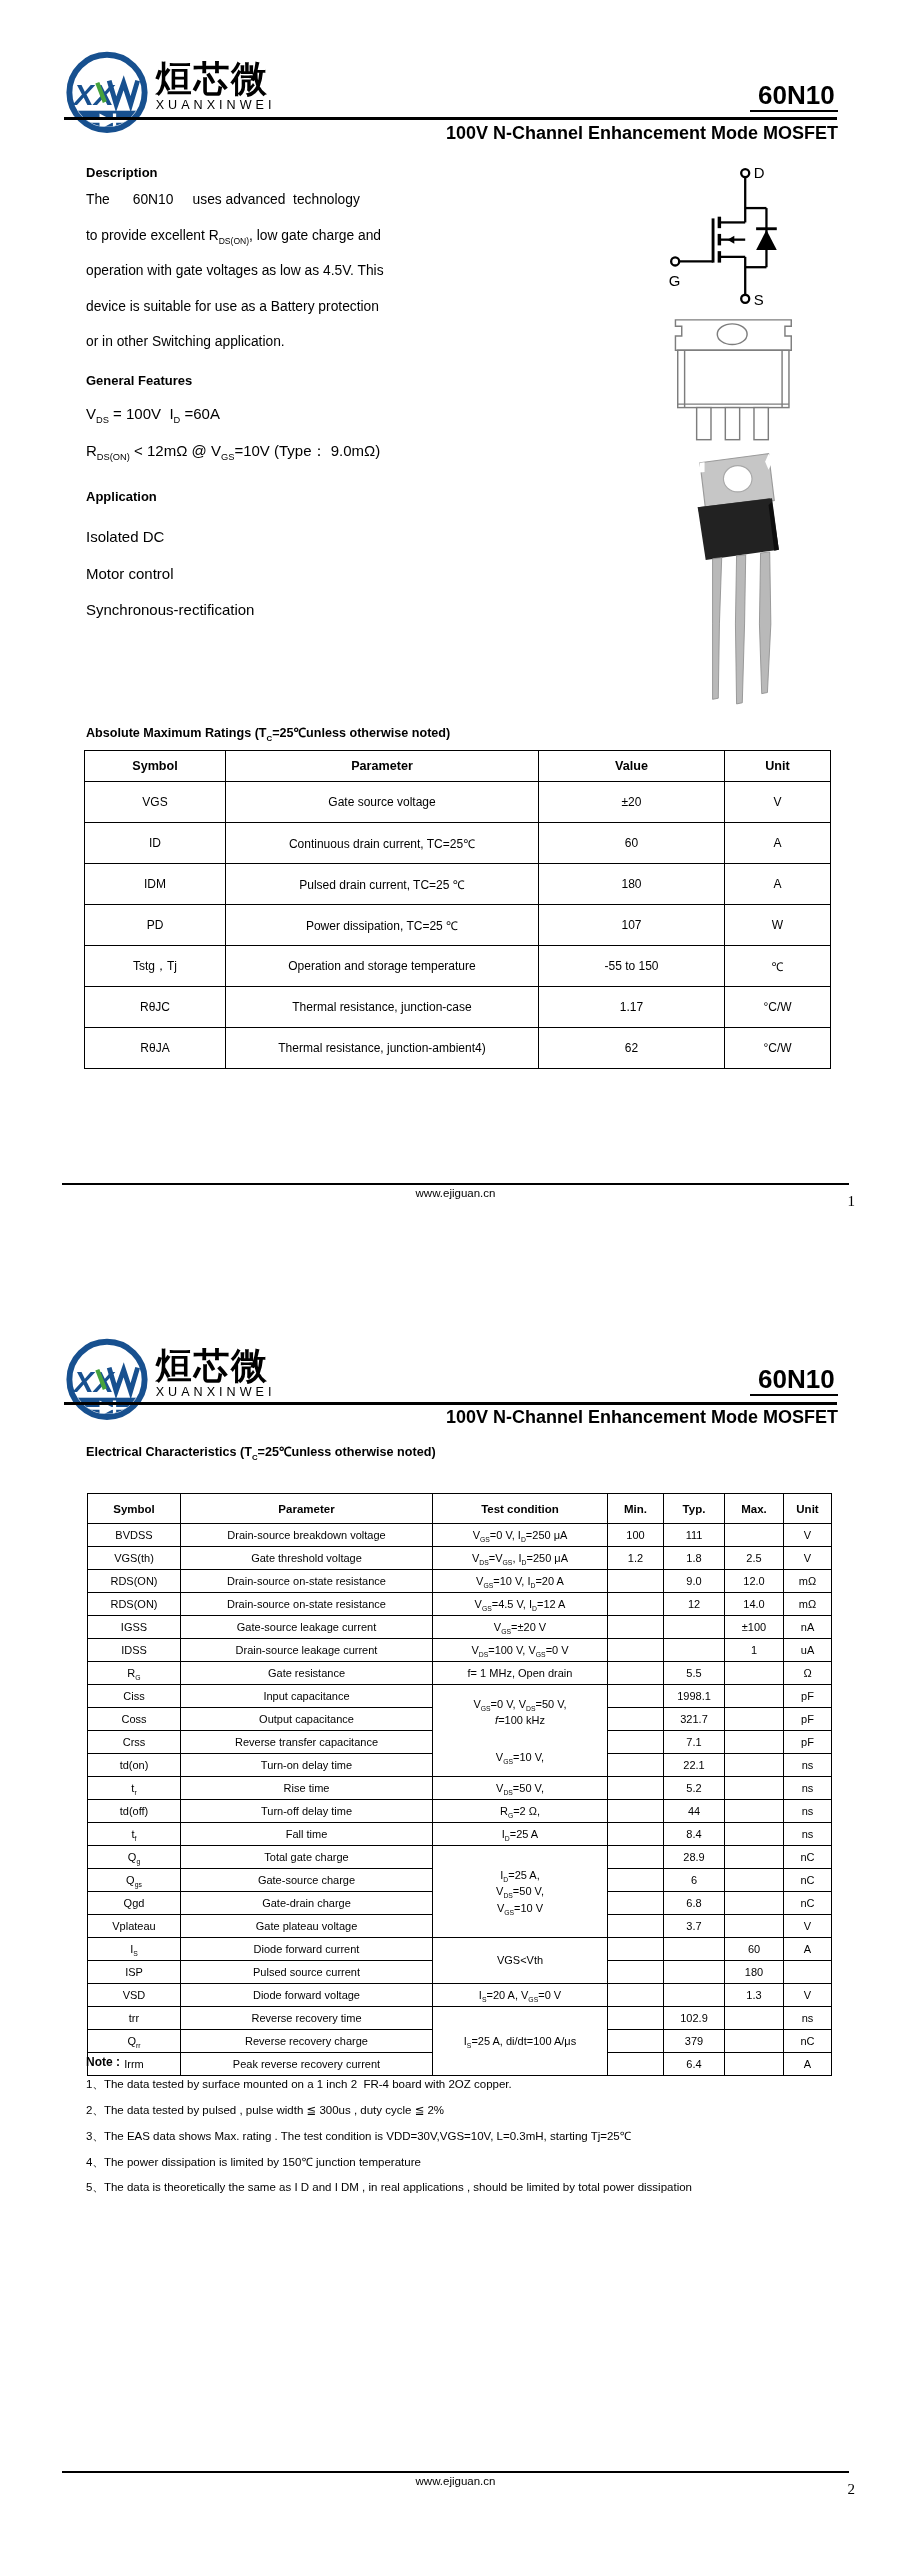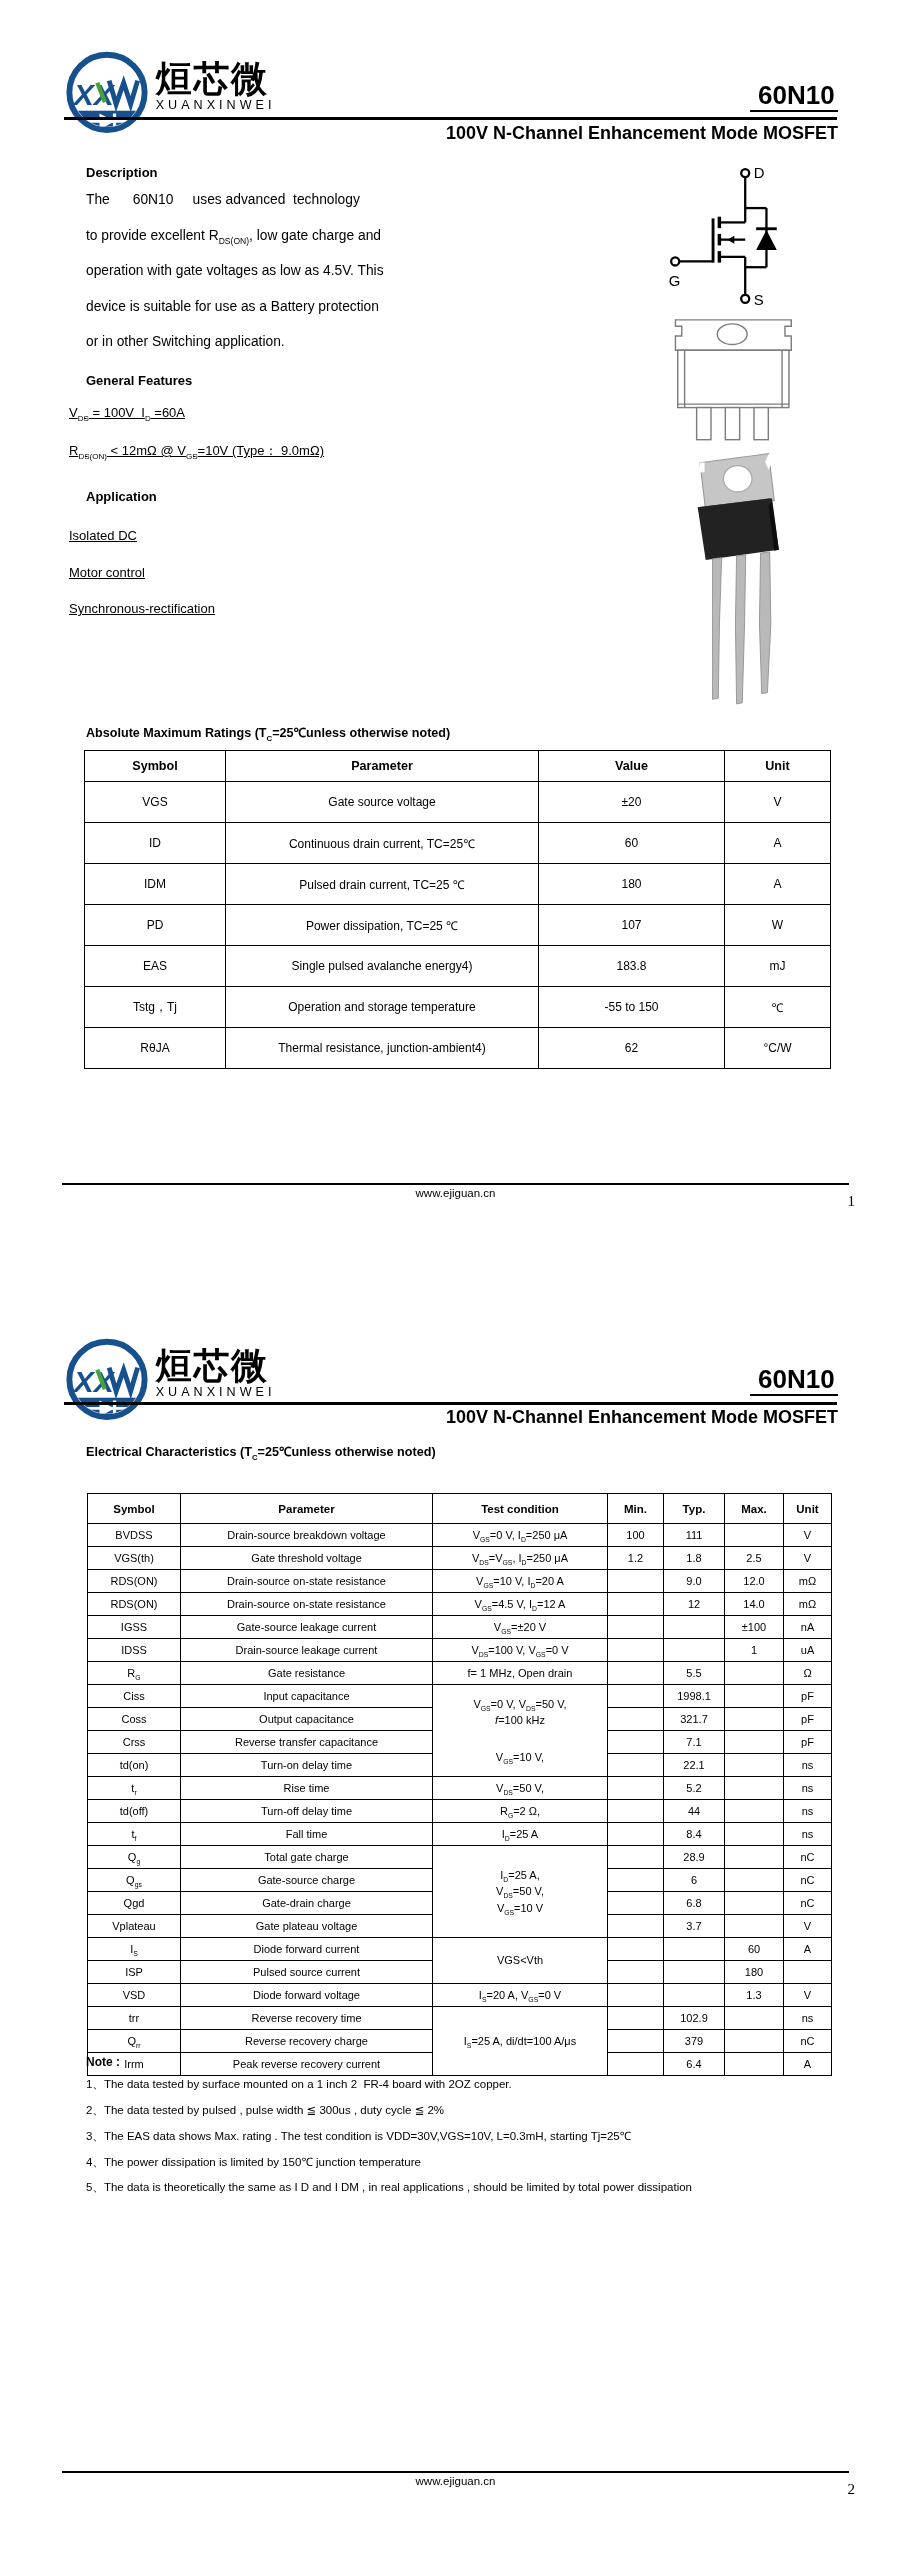--- a/index.html
+++ b/index.html
@@ -11,21 +11,21 @@
   .logo{position:absolute;left:64px;display:flex;align-items:flex-start;}
   .emblem{width:86px;height:89px;flex:0 0 auto;}
   .brandtxt{margin-left:5.7px;}
   .cn{font-size:36px;font-weight:bold;letter-spacing:1.7px;line-height:1;margin-top:11.5px;font-family:"DejaVu Sans",sans-serif;}
   .en{font-size:12.6px;letter-spacing:4px;margin-top:1px;font-weight:500;}
   .pn{position:absolute;right:73px;font-size:26px;font-weight:bold;border-bottom:2.9px solid #000;padding:0 3.4px 0.6px 8px;line-height:1.1;}
   .rule{position:absolute;left:64px;width:773px;height:2.9px;background:#000;}
   .subtitle{position:absolute;right:73px;font-size:18px;font-weight:bold;}
   .h2{position:absolute;left:86px;font-size:13px;font-weight:bold;}
   .bodyline{position:absolute;left:86px;font-size:13.8px;white-space:pre;}
-  .smline{position:absolute;left:69px;font-size:13px;white-space:pre;text-decoration:underline;}
+  .smline{position:absolute;left:86px;font-size:15px;white-space:pre;}
   
   table{border-collapse:collapse;table-layout:fixed;}
   .t1{position:absolute;left:84px;top:750px;width:746px;font-size:12px;border:1.7px solid #000;}
   .t1 th,.t1 td{border:1.1px solid #000;border-top-width:1.7px;border-bottom-width:1.7px;text-align:center;vertical-align:middle;padding:0 2.3px;}
   .t1 th{font-size:12.6px;height:30px;}
   .t1 td{height:40px;}
   .t2{position:absolute;left:87px;top:205px;width:743px;font-size:11px;border:1.7px solid #000;}
   .t2 th,.t2 td{border:1.1px solid #000;border-top-width:1.7px;border-bottom-width:1.7px;text-align:center;vertical-align:middle;padding:0 1.7px;}
   .t2 th{font-size:11.5px;height:29px;}
   .t2 td{height:22px;}
@@ -175,30 +175,30 @@
           <td>180</td>
           <td>A</td>
         </tr>
     <tr>
           <td>PD</td>
           <td>Power dissipation, TC=25 ℃</td>
           <td>107</td>
           <td>W</td>
         </tr>
     <tr>
-          <td>EAS</td>
-          <td>Single pulsed avalanche energy4)</td>
-          <td>183.8</td>
-          <td>mJ</td>
-        </tr>
-    <tr>
           <td>Tstg，Tj</td>
           <td>Operation and storage temperature</td>
           <td>-55 to 150</td>
           <td>℃</td>
+        </tr>
+    <tr>
+          <td>RθJC</td>
+          <td>Thermal resistance, junction-case</td>
+          <td>1.17</td>
+          <td>°C/W</td>
         </tr>
     <tr>
           <td>RθJA</td>
           <td>Thermal resistance, junction-ambient4)</td>
           <td>62</td>
           <td>°C/W</td>
         </tr>
   </tbody>
     </table>
 

